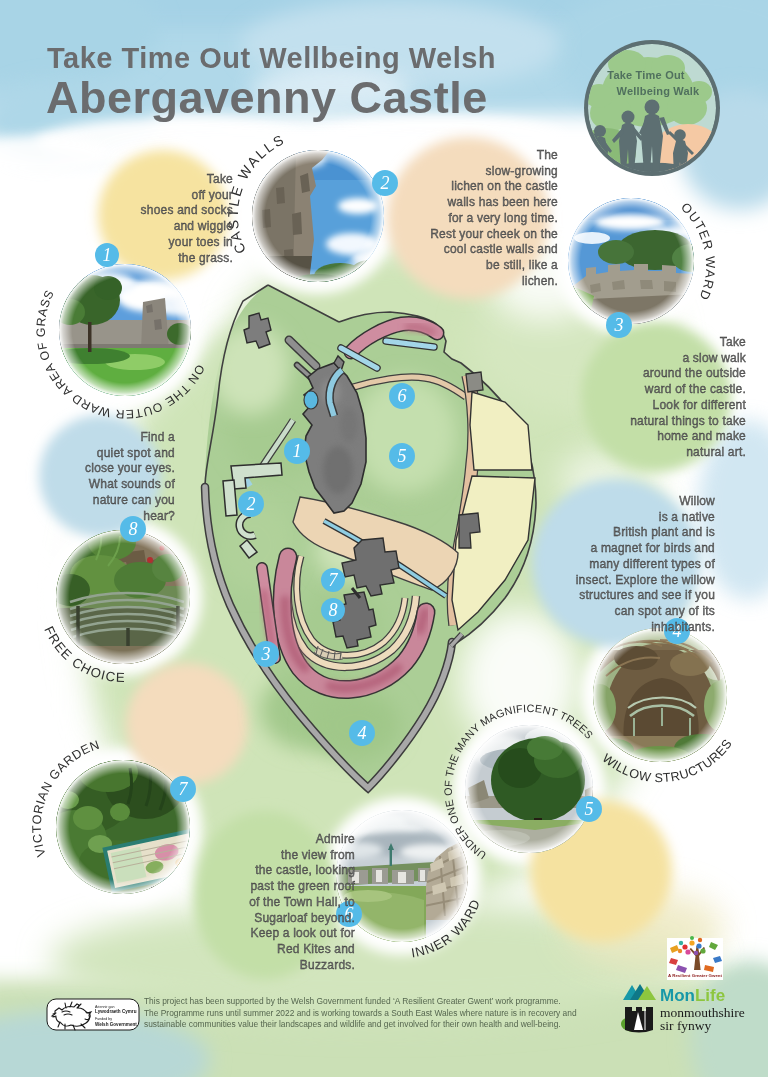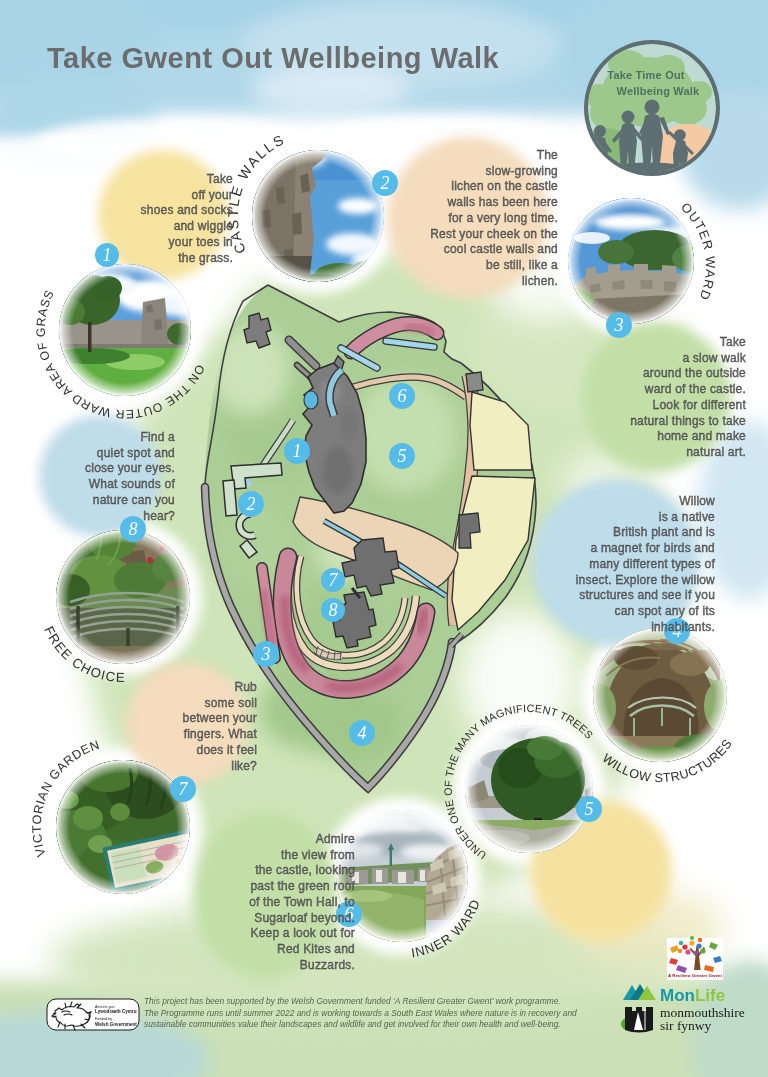--- a/index.html
+++ b/index.html
@@ -4,21 +4,21 @@
 <style>
   html,body{margin:0;padding:0;}
   .page{position:relative;width:768px;height:1077px;background:#ffffff;overflow:hidden;
         font-family:"Liberation Sans",sans-serif;}
   .abs{position:absolute;}
   .blurb{position:absolute;text-align:right;color:#737373;font-size:12px;line-height:15.7px;
          font-weight:normal;letter-spacing:.2px;-webkit-text-stroke:0.35px #333333;}
   .title1{position:absolute;left:47px;top:42px;font-size:29px;color:#6b6c6e;font-weight:bold;letter-spacing:.5px;}
   .title2{position:absolute;left:46px;top:72px;font-size:45px;color:#6b6c6e;font-weight:bold;letter-spacing:.5px;}
   .footp{position:absolute;left:144px;top:996px;width:480px;font-size:8.4px;line-height:11.6px;
-         color:#55664f;text-align:left;font-style:italic;}
+         color:#55664f;text-align:left;}
 </style>
 </head>
 <body>
 <div class="page">
 
 <svg class="abs" style="left:0;top:0" width="768" height="1077" viewBox="0 0 768 1077">
 <defs>
   <filter id="b6" x="-60%" y="-60%" width="220%" height="220%">
           <feGaussianBlur stdDeviation="6"></feGaussianBlur>
         </filter>
@@ -714,33 +714,33 @@
       <path d="M62,1012 q4,-2 8,0 m-6,3 q4,-2 8,0"></path>
     </g>
     <text x="95" y="1008" font-size="3.6" fill="#1a1a1a">Ariennir gan</text>
     <text x="95" y="1013" font-size="4.6" font-weight="bold" fill="#1a1a1a">Lywodraeth Cymru</text>
     <text x="95" y="1020" font-size="3.6" fill="#1a1a1a">Funded by</text>
     <text x="95" y="1026" font-size="4.6" font-weight="bold" fill="#1a1a1a">Welsh Government</text>
   </g>
 </g>
 </svg>
 
-<div class="title1">Take Gwent Out Wellbeing Walk</div>
-
+<div class="title1">Take Time Out Wellbeing Welsh</div>
+
+<div class="title2">Abergavenny Castle</div>
 
 <div class="blurb" style="left:93px;top:172px;width:140px;">Take<br>off your<br>shoes and socks<br>and wiggle<br>your toes in<br>the grass.</div>
 
 <div class="blurb" style="left:378px;top:148px;width:180px;">The<br>slow-growing<br>lichen on the castle<br>walls has been here<br>for a very long time.<br>Rest your cheek on the<br>cool castle walls and<br>be still, like a<br>lichen.</div>
 
 <div class="blurb" style="left:566px;top:335px;width:180px;">Take<br>a slow walk<br>around the outside<br>ward of the castle.<br>Look for different<br>natural things to take<br>home and make<br>natural art.</div>
 
 <div class="blurb" style="left:515px;top:494px;width:200px;">Willow<br>is a native<br>British plant and is<br>a magnet for birds and<br>many different types of<br>insect. Explore the willow<br>structures and see if you<br>can spot any of its<br>inhabitants.</div>
 
 <div class="blurb" style="left:25px;top:430px;width:150px;">Find a<br>quiet spot and<br>close your eyes.<br>What sounds of<br>nature can you<br>hear?</div>
 
-<div class="blurb" style="left:117px;top:680px;width:140px;">Rub<br>some soil<br>between your<br>fingers. What<br>does it feel<br>like?</div>
 
 <div class="blurb" style="left:175px;top:826px;width:180px;margin-top:6px;">Admire<br>the view from<br>the castle, looking<br>past the green roof<br>of the Town Hall, to<br>Sugarloaf beyond.<br>Keep a look out for<br>Red Kites and<br>Buzzards.</div>
 
 
 <div class="footp">This project has been supported by the Welsh Government funded ‘A Resilient Greater Gwent’ work programme.<br>The Programme runs until summer 2022 and is working towards a South East Wales where nature is in recovery and<br>sustainable communities value their landscapes and wildlife and get involved for their own health and well-being.</div>
 
 </div>
 
 </body></html>

